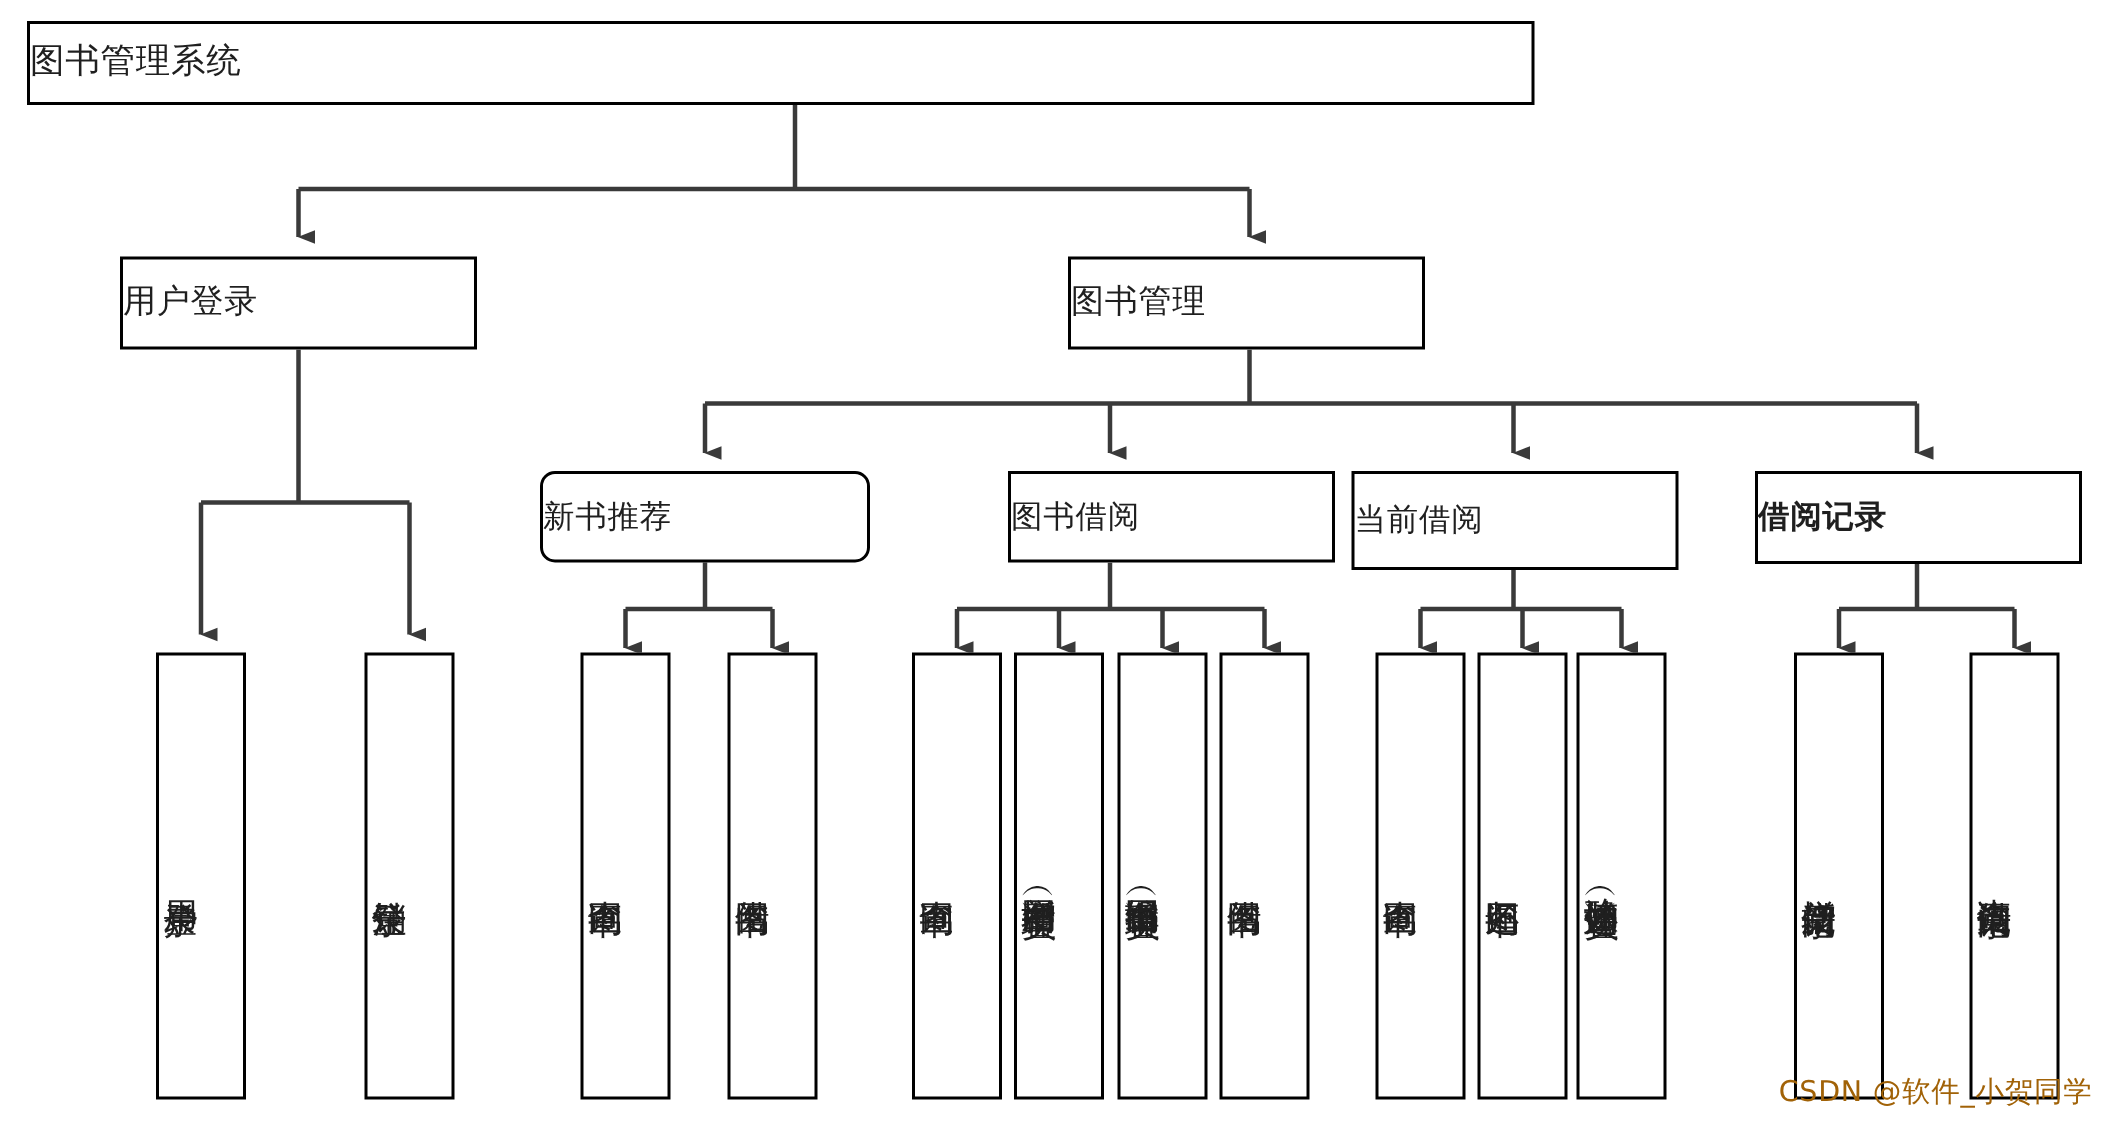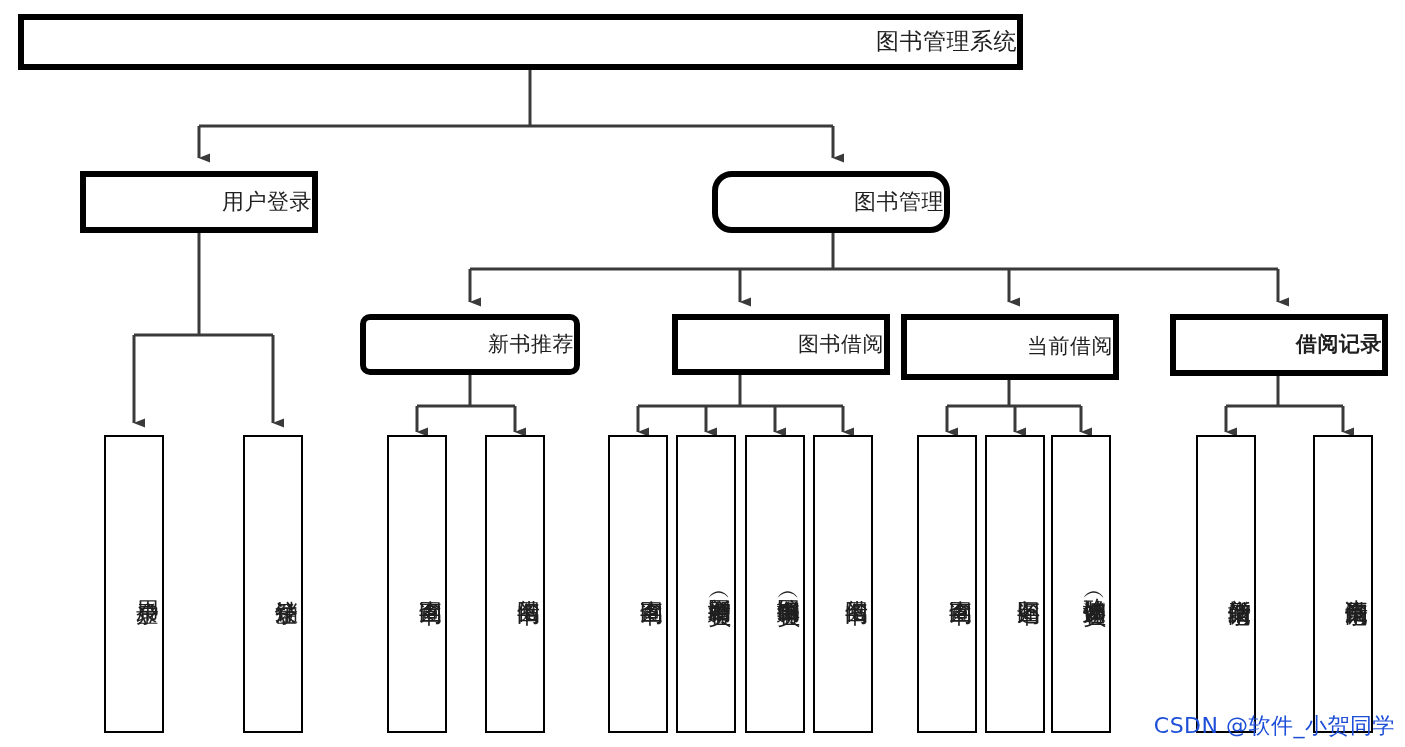--- a/index.html
+++ b/index.html
@@ -21,24 +21,24 @@
     position: absolute;
     left: 0;
     top: 0;
     width: 1405px;
     height: 747px;
   }
   .node-box {
     position: absolute;
     box-sizing: border-box;
     background: #ffffff;
-    border: 6px solid #000000;
+    border: 2px solid #000000;
     display: flex;
     align-items: center;
-    justify-content: flex-end;
+    justify-content: flex-start;
   }
   .node-label {
     color: #1f1f1f;
     text-align: center;
     line-height: 1.12;
     letter-spacing: 0.5px;
     white-space: nowrap;
   }
   .node-root .node-label { font-size: 23px; }
   .node-mid .node-label  { font-size: 22px; }
@@ -52,22 +52,22 @@
     font-size: 23px;
     line-height: 1.22;
     letter-spacing: 1px;
     white-space: nowrap;
     max-height: 280px;
   }
   .watermark {
     position: absolute;
     right: 10px;
     bottom: 6px;
-    font-size: 22px;
-    color: #1d4ed8;
+    font-size: 19px;
+    color: #a16207;
     letter-spacing: 0.5px;
     white-space: nowrap;
     pointer-events: none;
   }
 </style>
 </head>
 <body>
 
 <div id="canvas">
 
@@ -121,21 +121,21 @@
     </g>
   </svg>
 
   <div class="node-box node-root" style="left:18px; top:14px; width:1005px; height:56px;">
     <span class="node-label">图书管理系统</span>
   </div>
 
   <div class="node-box node-mid" style="left:80px; top:171px; width:238px; height:62px;">
     <span class="node-label">用户登录</span>
   </div>
-  <div class="node-box node-mid" style="left:712px; top:171px; width:238px; height:62px;border-radius:20px;">
+  <div class="node-box node-mid" style="left:712px; top:171px; width:238px; height:62px;">
     <span class="node-label">图书管理</span>
   </div>
 
   <div class="node-box node-sub" style="left:360px; top:314px; width:220px; height:61px;border-radius:10px;">
     <span class="node-label">新书推荐</span>
   </div>
   <div class="node-box node-sub" style="left:632px; top:314px; width:218px; height:61px;margin-left:40px;">
     <span class="node-label">图书借阅</span>
   </div>
   <div class="node-box node-sub" style="left:901px; top:314px; width:218px; height:66px;">

